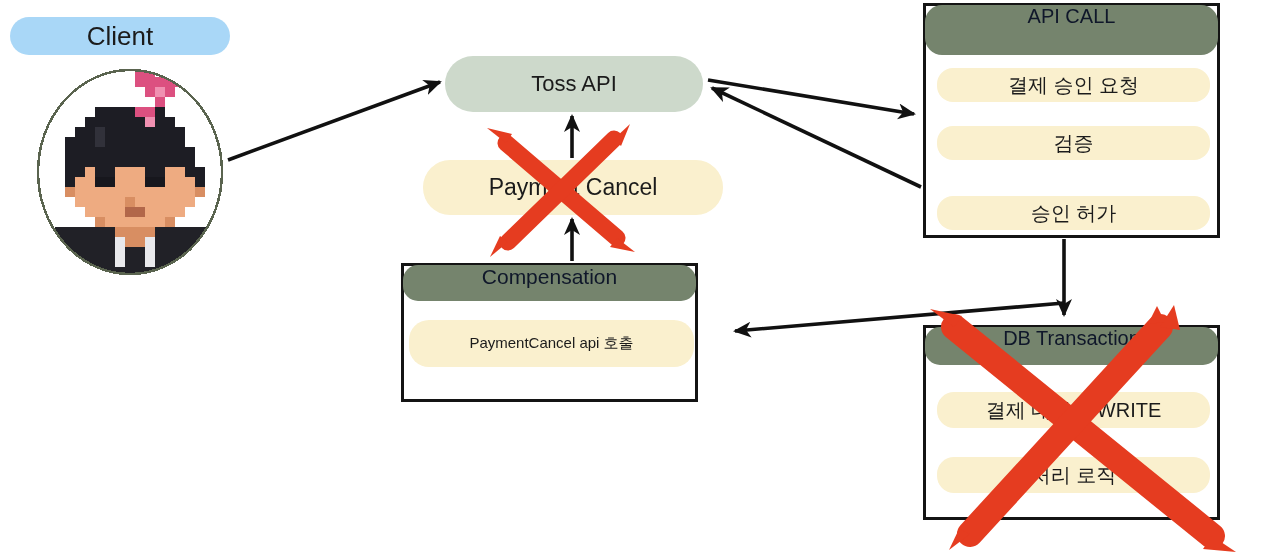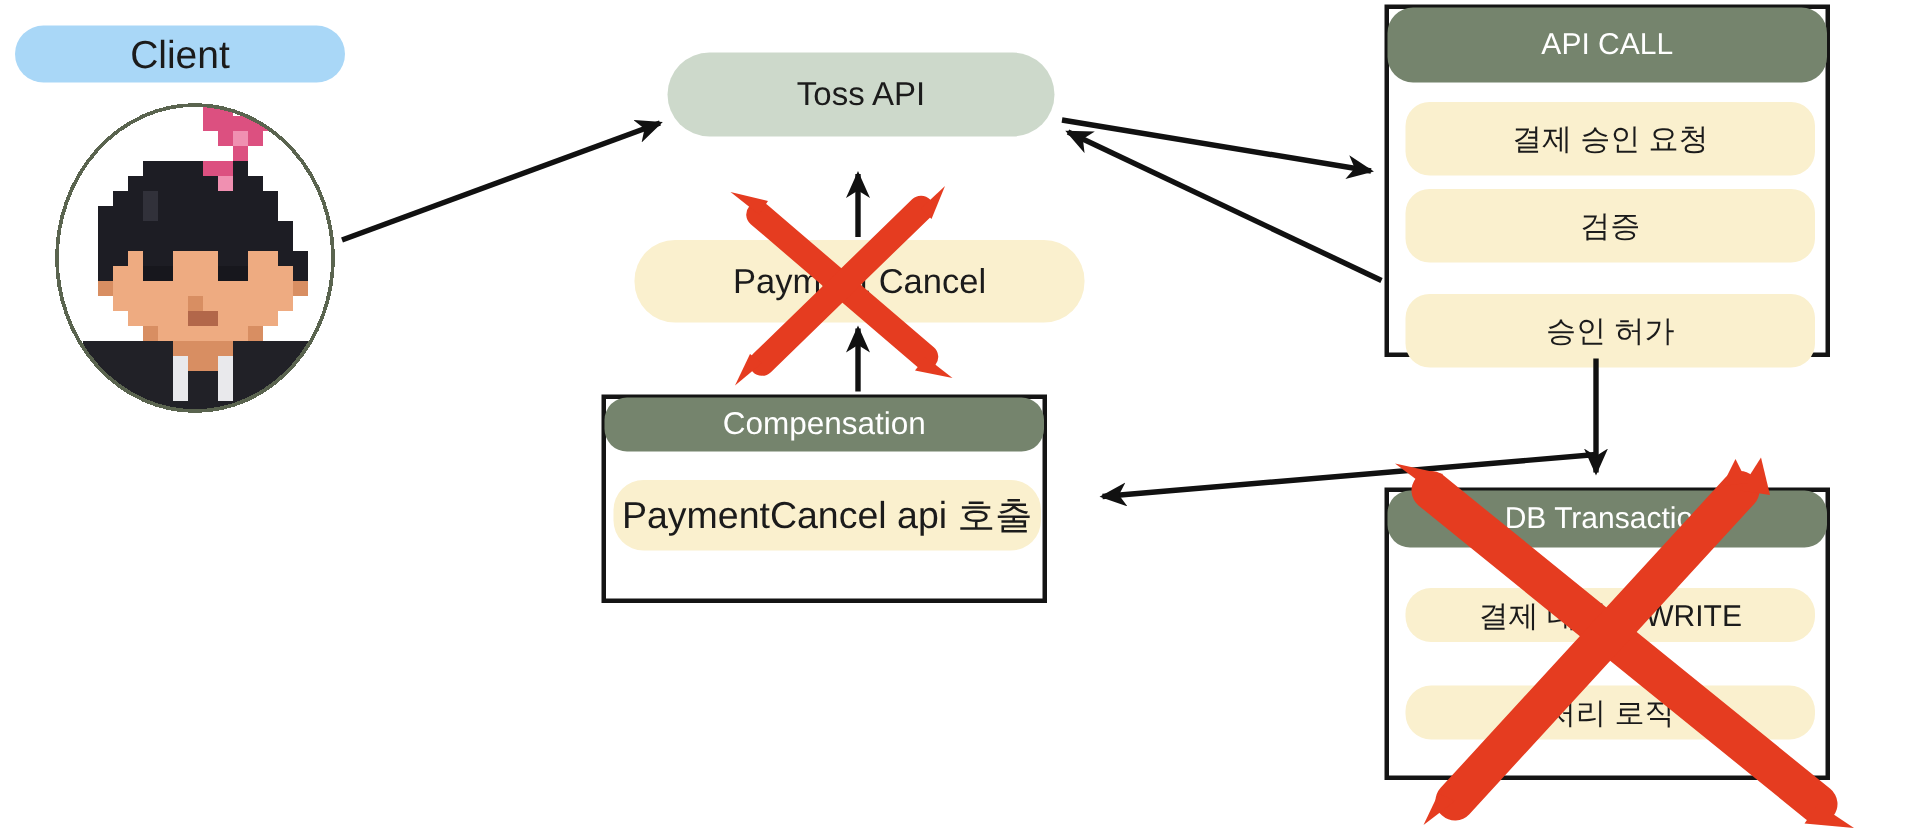--- a/index.html
+++ b/index.html
@@ -6,42 +6,42 @@
   .stage{
     position:relative;width:1282px;height:560px;background:#ffffff;overflow:hidden;
     font-family:"Liberation Sans","DejaVu Sans",sans-serif;color:#1b1b1b;
   }
   .pill{
     position:absolute;display:flex;align-items:center;justify-content:center;
     text-align:center;box-sizing:border-box;
   }
   .client-pill{left:10px;top:17px;width:220px;height:38px;border-radius:19px;
     background:var(--pill-blue,#a9d7f7);font-size:26px;}
-  .toss-pill{left:445px;top:35px;width:258px;height:56px;border-radius:28px;
+  .toss-pill{left:445px;top:56px;width:258px;height:56px;border-radius:28px;
     background:var(--pill-sage,#cdd9cb);font-size:22px;}
   .cancel-pill{left:423px;top:160px;width:300px;height:55px;border-radius:27px;
     background:var(--pill-cream,#faf0ce);font-size:23px;}
   .node{
     position:absolute;background:#ffffff;border:3px solid #141414;box-sizing:border-box;
   }
   .node-header{
     position:absolute;left:-1px;right:-1px;top:-1px;
     background:var(--header-green,#75846d);
-    display:flex;align-items:center;justify-content:center;font-size:20px;color:#ffffff;
+    display:flex;align-items:flex-start;justify-content:center;font-size:20px;color:#0f172a;
   }
   .node-row{
     position:absolute;background:var(--pill-cream,#faf0ce);
     display:flex;align-items:center;justify-content:center;font-size:20px;color:#1b1b1b;
   }
   .comp-box{left:401px;top:263px;width:297px;height:139px;}
   .comp-header{height:36px;border-radius:15px;font-size:21px;}
-  .comp-row{left:5px;width:285px;top:54px;height:47px;border-radius:20px;font-size:25px;}
+  .comp-row{left:5px;width:285px;top:54px;height:47px;border-radius:20px;font-size:15px;}
   .api-box{left:923px;top:3px;width:297px;height:235px;}
   .api-header{height:50px;border-radius:17px;}
-  .api-row{left:11px;width:273px;height:49px;border-radius:16px;}
+  .api-row{left:11px;width:273px;height:34px;border-radius:16px;}
   .api-row-0{top:62px;}
   .api-row-1{top:120px;}
   .api-row-2{top:190px;}
   .db-box{left:923px;top:325px;width:297px;height:195px;}
   .db-header{height:38px;border-radius:15px;}
   .db-row{left:11px;width:273px;height:36px;border-radius:17px;}
   .db-row-0{top:64px;}
   .db-row-1{top:129px;}
   .overlay{position:absolute;left:0;top:0;width:1282px;height:560px;pointer-events:none;}
   .arrow-line{stroke:var(--arrow-black,#111111);stroke-width:3.6;fill:none;}

